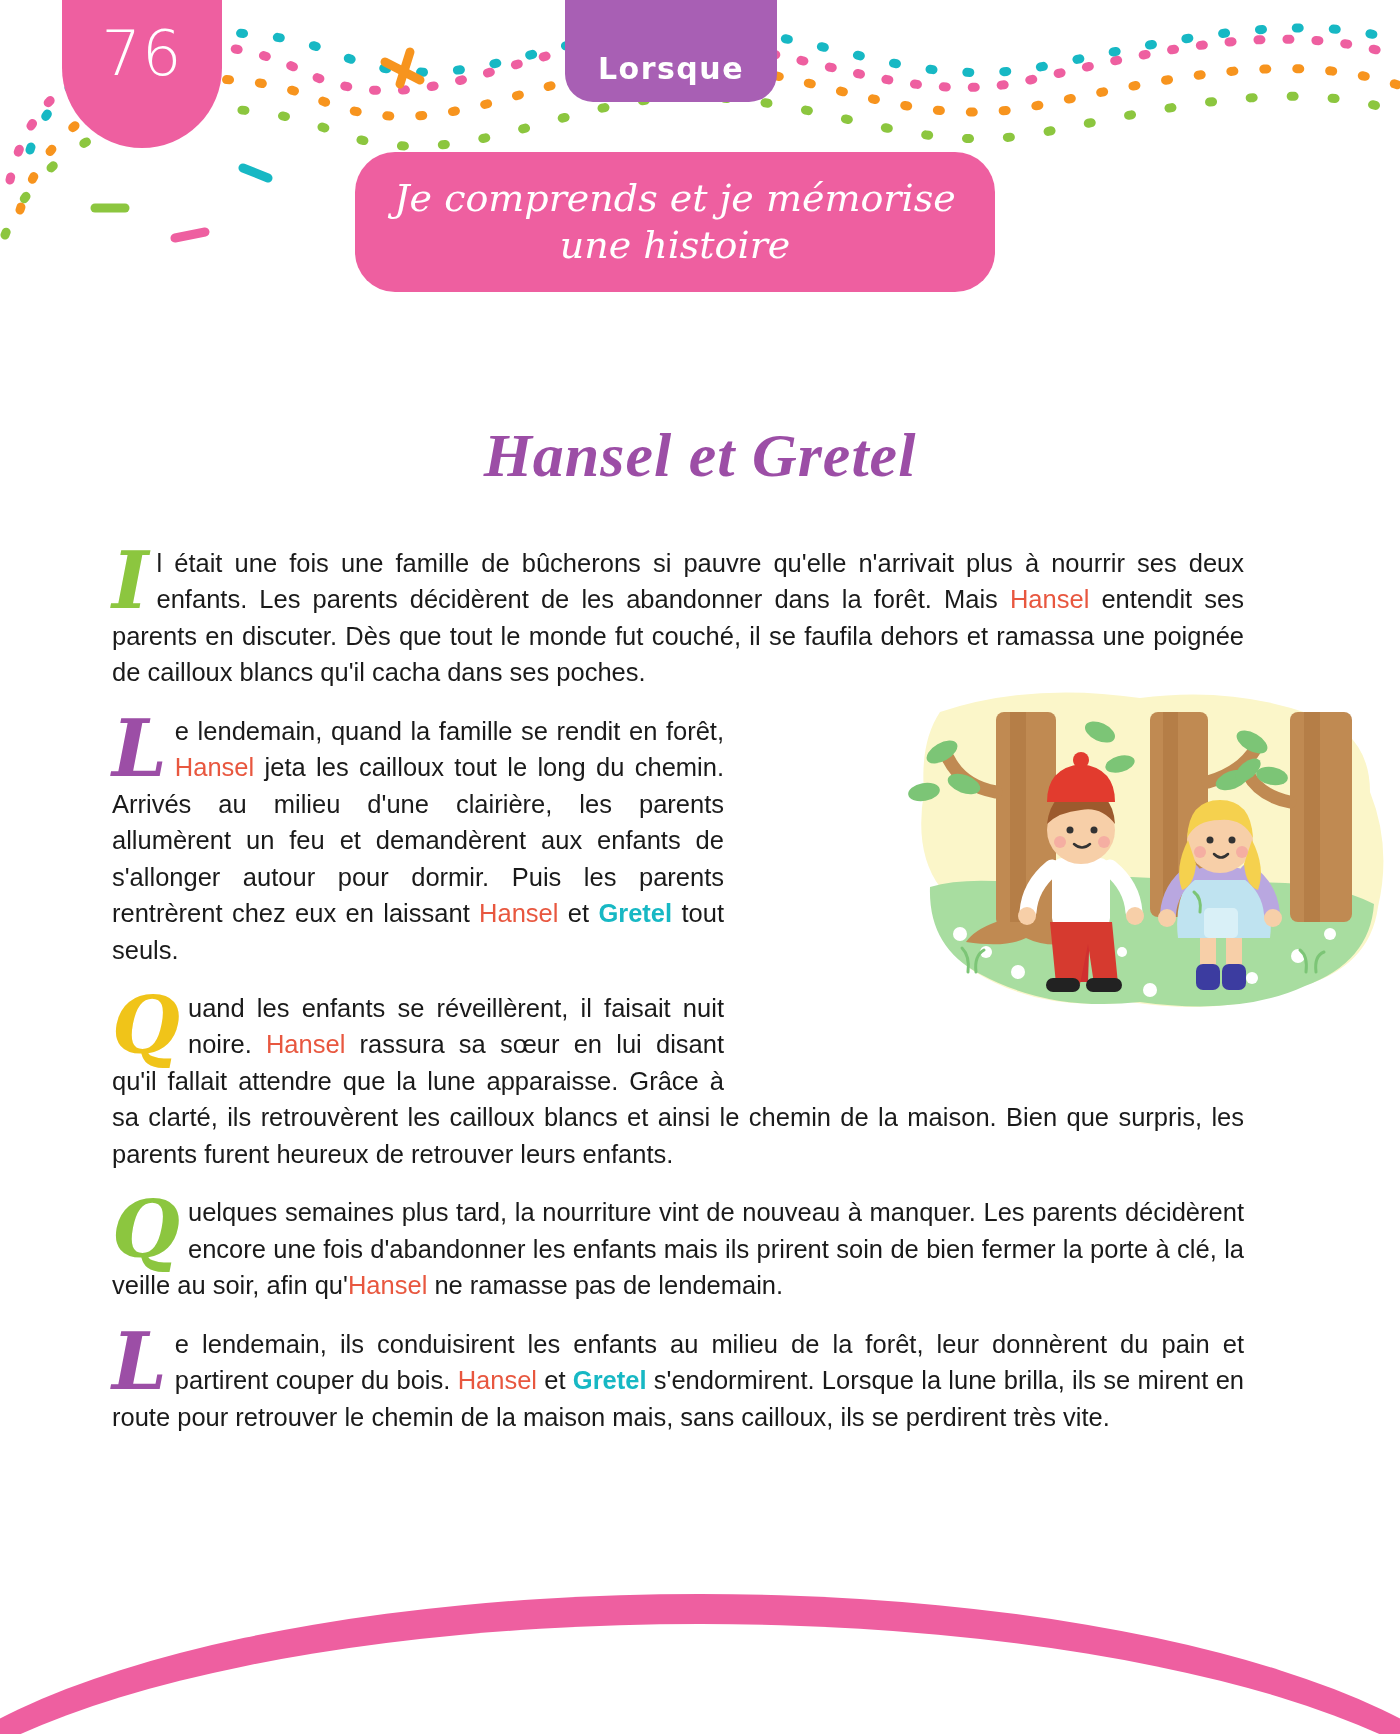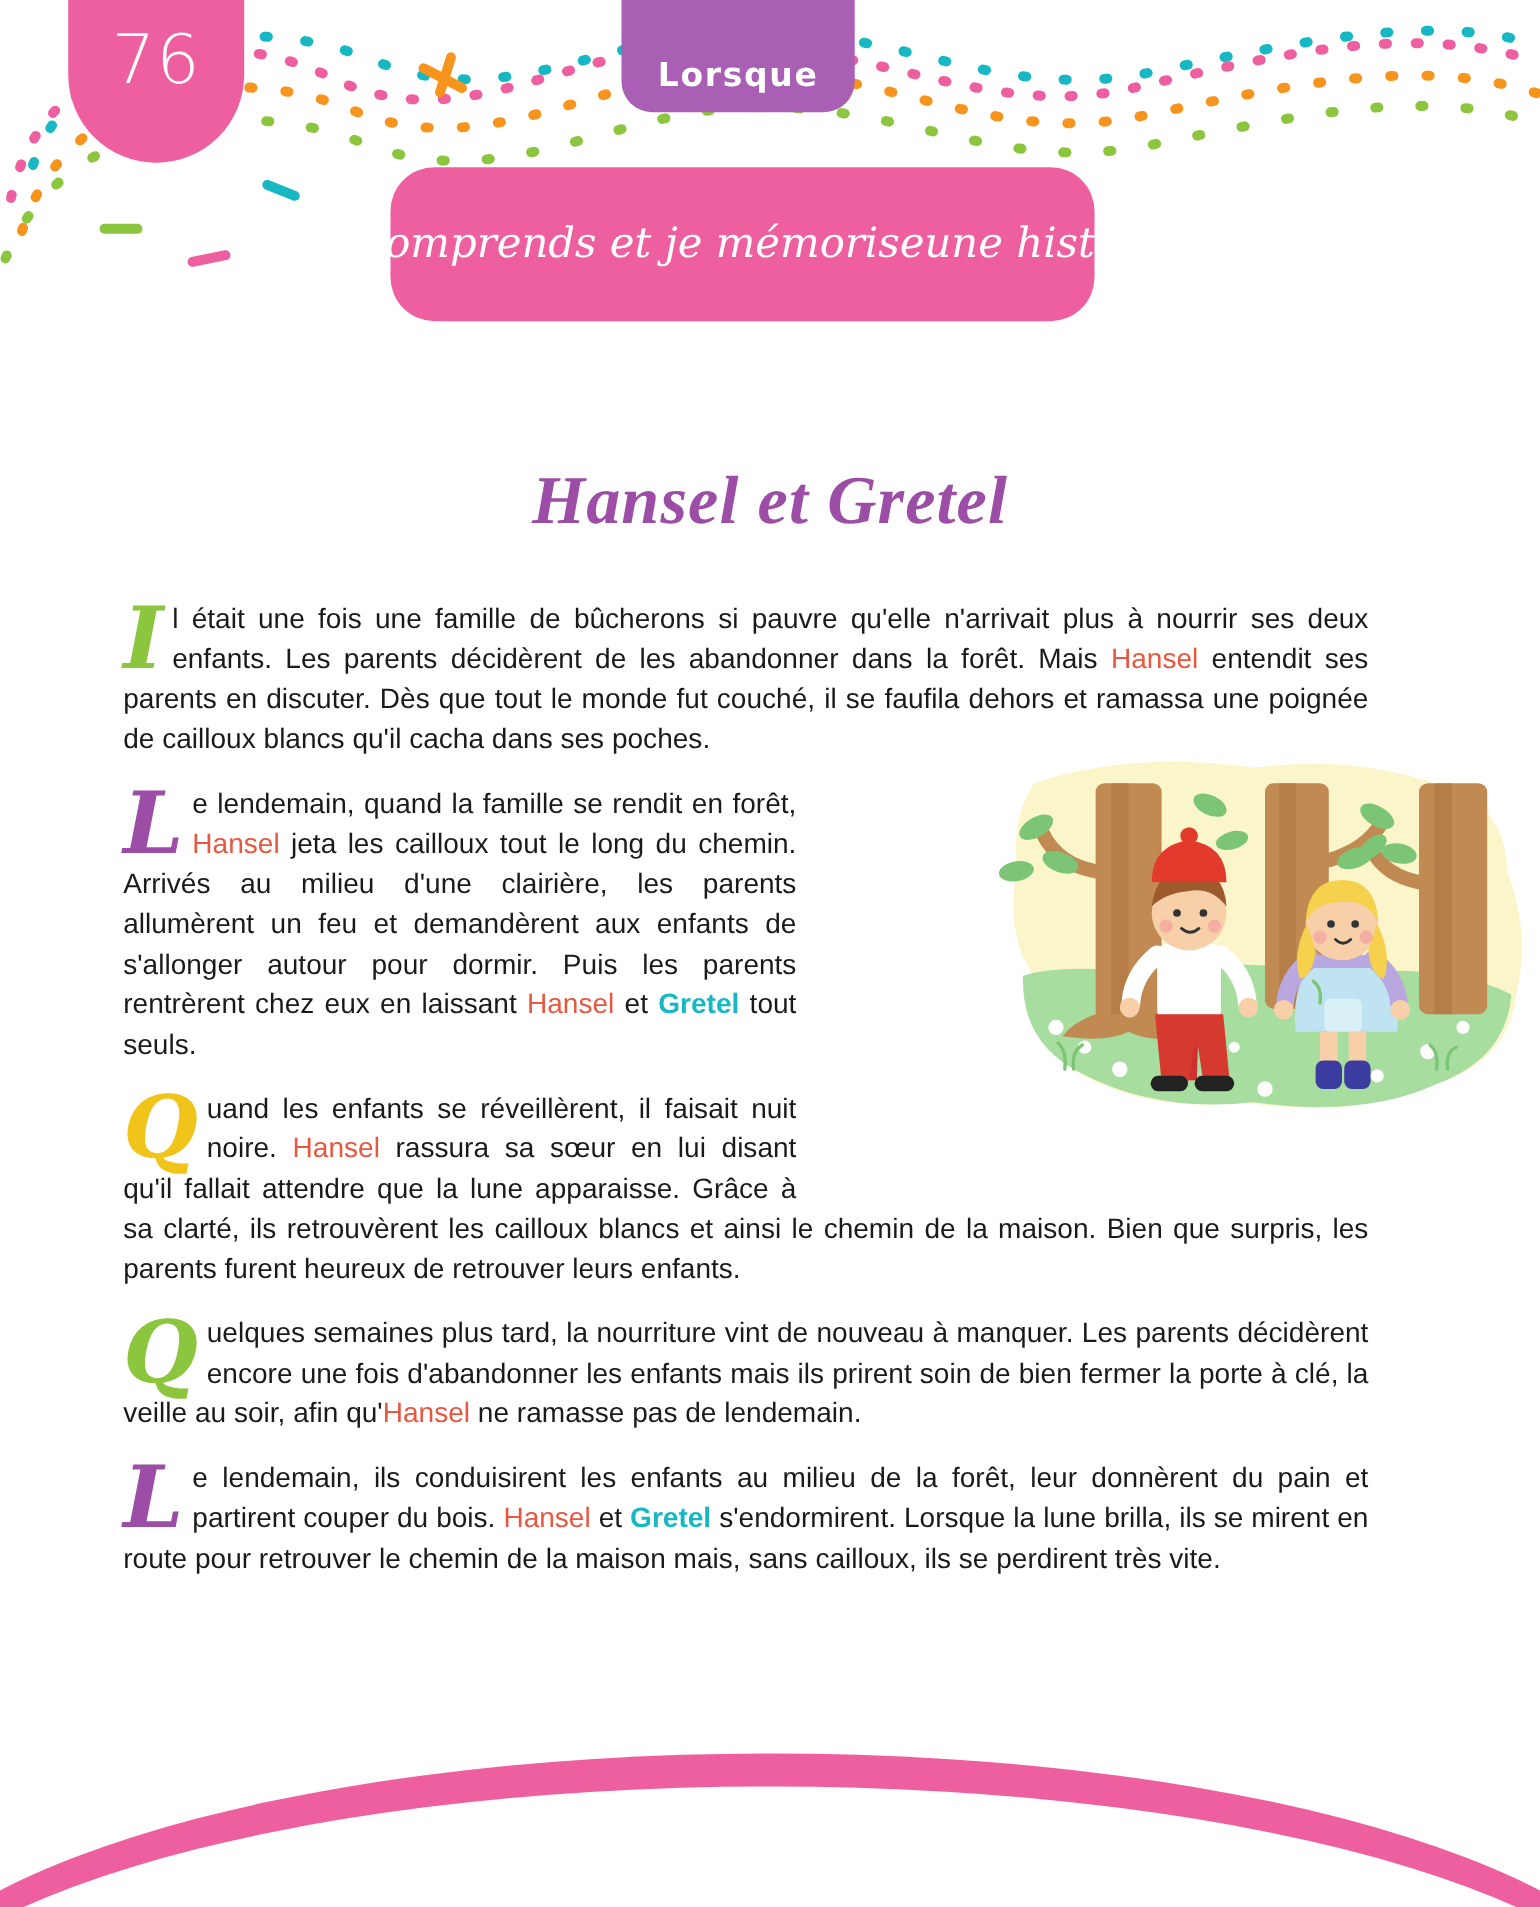--- a/index.html
+++ b/index.html
@@ -78,20 +78,21 @@
   
   .title-banner {
     position: absolute;
     left: 355px;
     top: 152px;
     width: 640px;
     min-height: 140px;
     background: #ee5fa0;
     border-radius: 40px;
     display: flex;
+    flex-direction: column;
     align-items: center;
     justify-content: center;
     padding: 10px 18px;
     box-sizing: border-box;
   }
   .title-banner .line {
     color: #ffffff;
     font-family: "DejaVu Serif", serif;
     font-style: italic;
     font-size: 38px;

